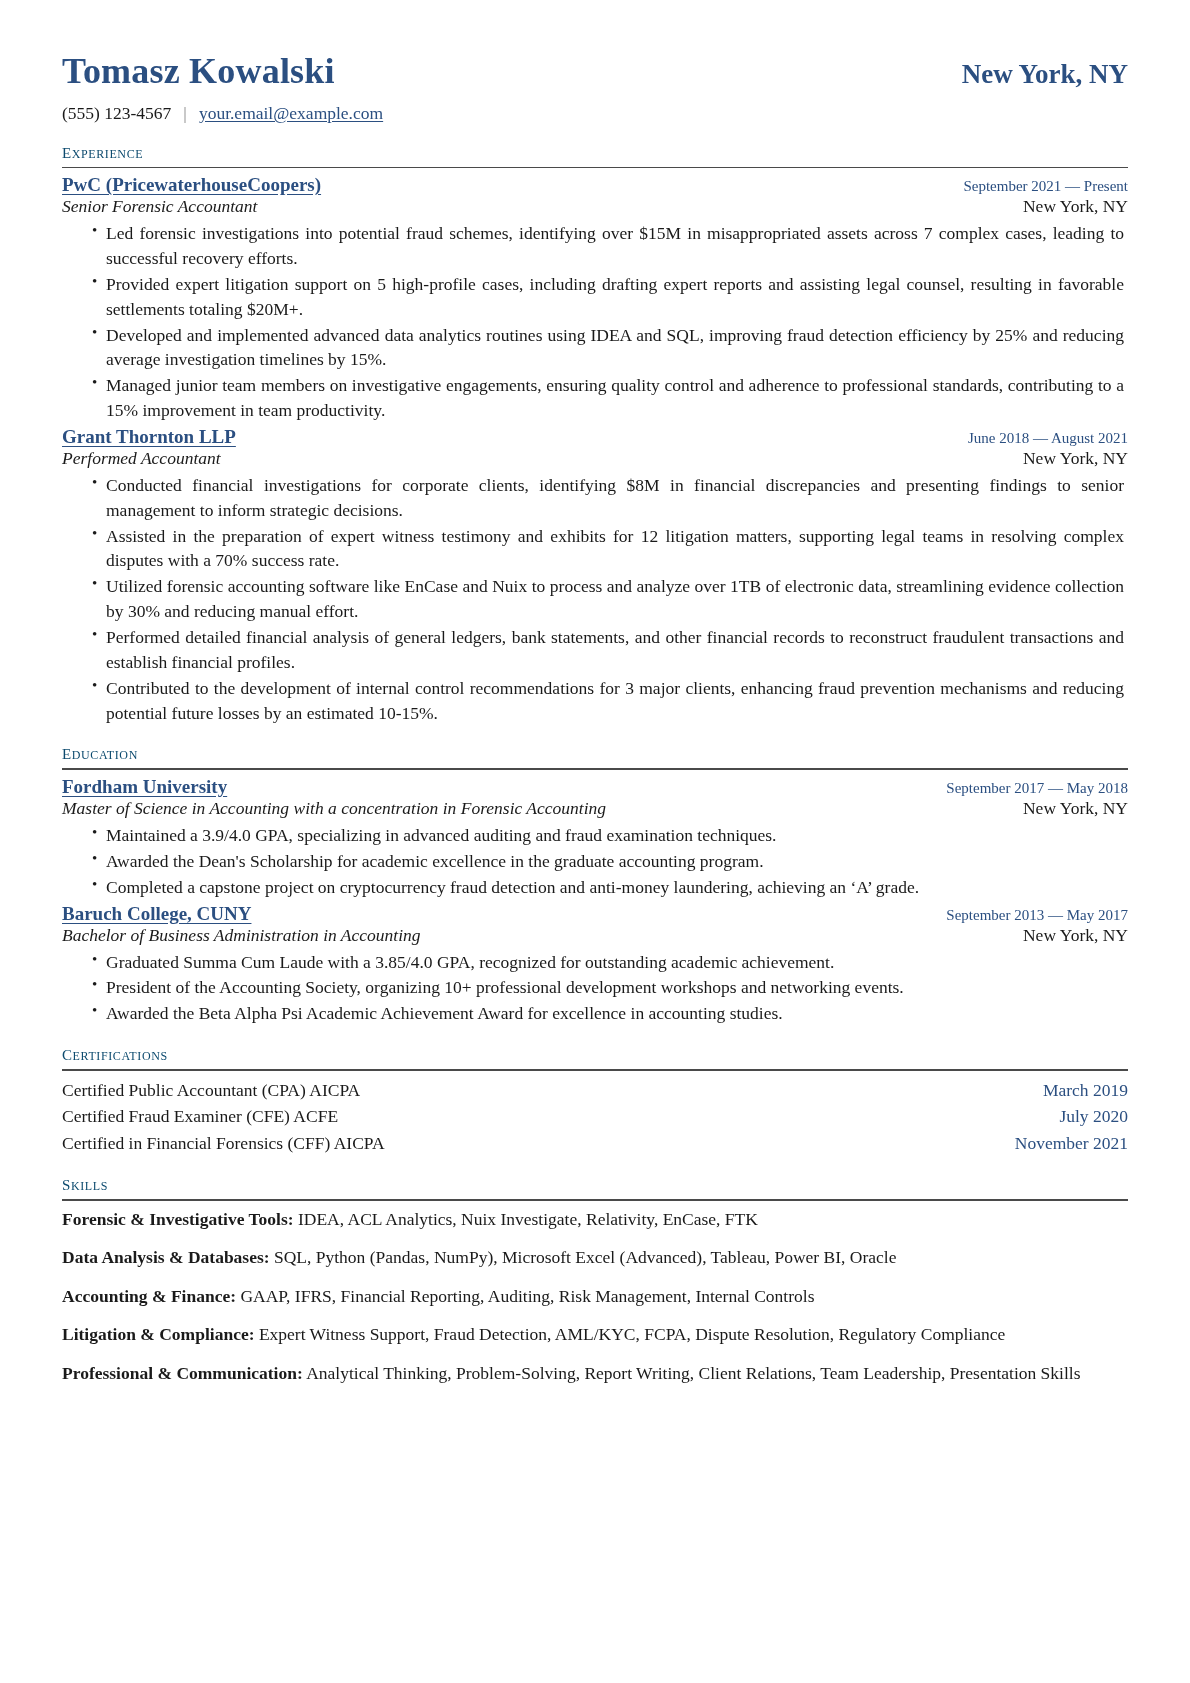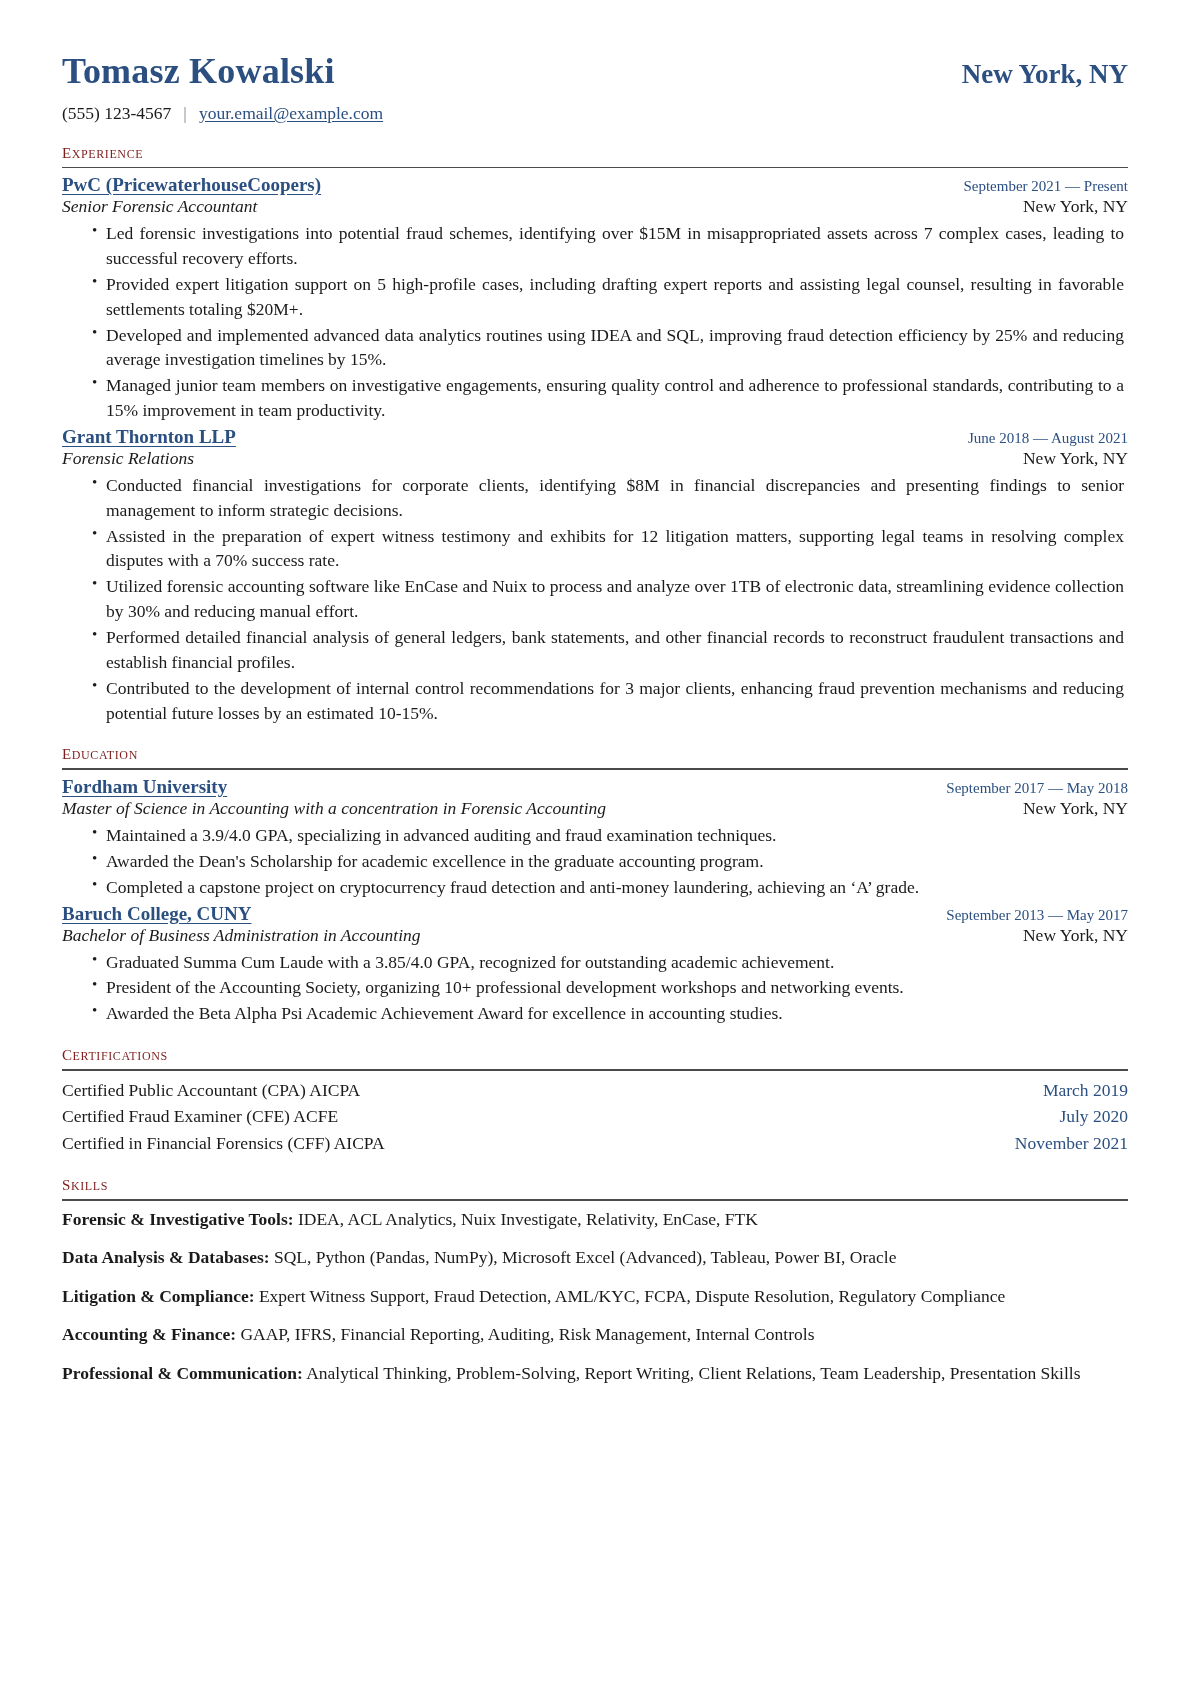--- a/index.html
+++ b/index.html
@@ -53,21 +53,21 @@
   .email-link {
     color: #2b4f81;
     text-decoration: underline;
     text-underline-offset: 2px;
   }
 
   
   .section { margin-top: 14px; }
   .section-title {
     font-size: 17px;
-    color: #7f1d1d;
+    color: #0c4a6e;
     font-variant: small-caps;
     text-transform: lowercase;
     letter-spacing: 0.6px;
     font-weight: normal;
     padding-bottom: 2px;
   }
   .section-title::first-letter { font-size: 22px; }
   .section-rule {
     height: 1.6px;
     background: #4a4a4a;
@@ -190,21 +190,21 @@
         <li>Managed junior team members on investigative engagements, ensuring quality control and adherence to professional standards, contributing to a 15% improvement in team productivity.</li>
       </ul>
     </div>
 
     <div class="entry">
       <div class="entry-line">
         <span class="entry-org">Grant Thornton LLP</span>
         <span class="entry-date">June 2018 — August 2021</span>
       </div>
       <div class="entry-line">
-        <span class="entry-role">Forensic Relations</span>
+        <span class="entry-role">Performed Accountant</span>
         <span class="entry-place">New York, NY</span>
       </div>
       <ul class="bullets">
         <li>Conducted financial investigations for corporate clients, identifying $8M in financial discrepancies and presenting findings to senior management to inform strategic decisions.</li>
         <li>Assisted in the preparation of expert witness testimony and exhibits for 12 litigation matters, supporting legal teams in resolving complex disputes with a 70% success rate.</li>
         <li>Utilized forensic accounting software like EnCase and Nuix to process and analyze over 1TB of electronic data, streamlining evidence collection by 30% and reducing manual effort.</li>
         <li>Performed detailed financial analysis of general ledgers, bank statements, and other financial records to reconstruct fraudulent transactions and establish financial profiles.</li>
         <li>Contributed to the development of internal control recommendations for 3 major clients, enhancing fraud prevention mechanisms and reducing potential future losses by an estimated 10-15%.</li>
       </ul>
     </div>
@@ -271,26 +271,26 @@
 
     <div class="skill-row">
       <span class="skill-cat">Forensic &amp; Investigative Tools:</span>
       <span>IDEA, ACL Analytics, Nuix Investigate, Relativity, EnCase, FTK</span>
     </div>
     <div class="skill-row">
       <span class="skill-cat">Data Analysis &amp; Databases:</span>
       <span>SQL, Python (Pandas, NumPy), Microsoft Excel (Advanced), Tableau, Power BI, Oracle</span>
     </div>
     <div class="skill-row">
+      <span class="skill-cat">Accounting &amp; Finance:</span>
+      <span>GAAP, IFRS, Financial Reporting, Auditing, Risk Management, Internal Controls</span>
+    </div>
+    <div class="skill-row">
       <span class="skill-cat">Litigation &amp; Compliance:</span>
       <span>Expert Witness Support, Fraud Detection, AML/KYC, FCPA, Dispute Resolution, Regulatory Compliance</span>
     </div>
     <div class="skill-row">
-      <span class="skill-cat">Accounting &amp; Finance:</span>
-      <span>GAAP, IFRS, Financial Reporting, Auditing, Risk Management, Internal Controls</span>
-    </div>
-    <div class="skill-row">
       <span class="skill-cat">Professional &amp; Communication:</span>
       <span>Analytical Thinking, Problem-Solving, Report Writing, Client Relations, Team Leadership, Presentation Skills</span>
     </div>
   </div>
 
 </div>
 
 </body></html>

